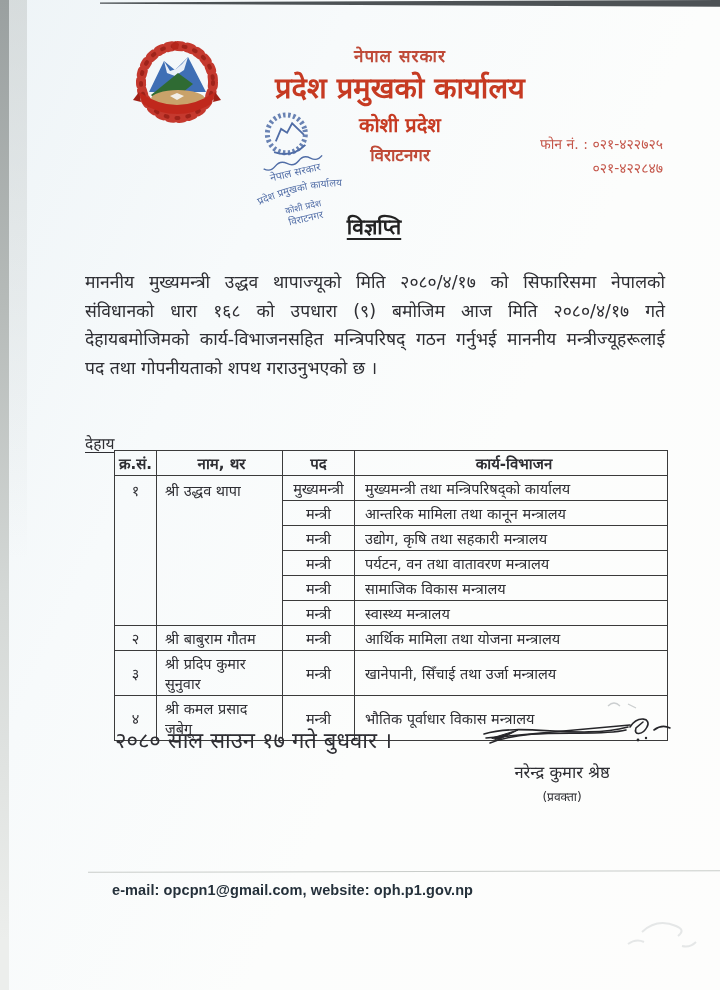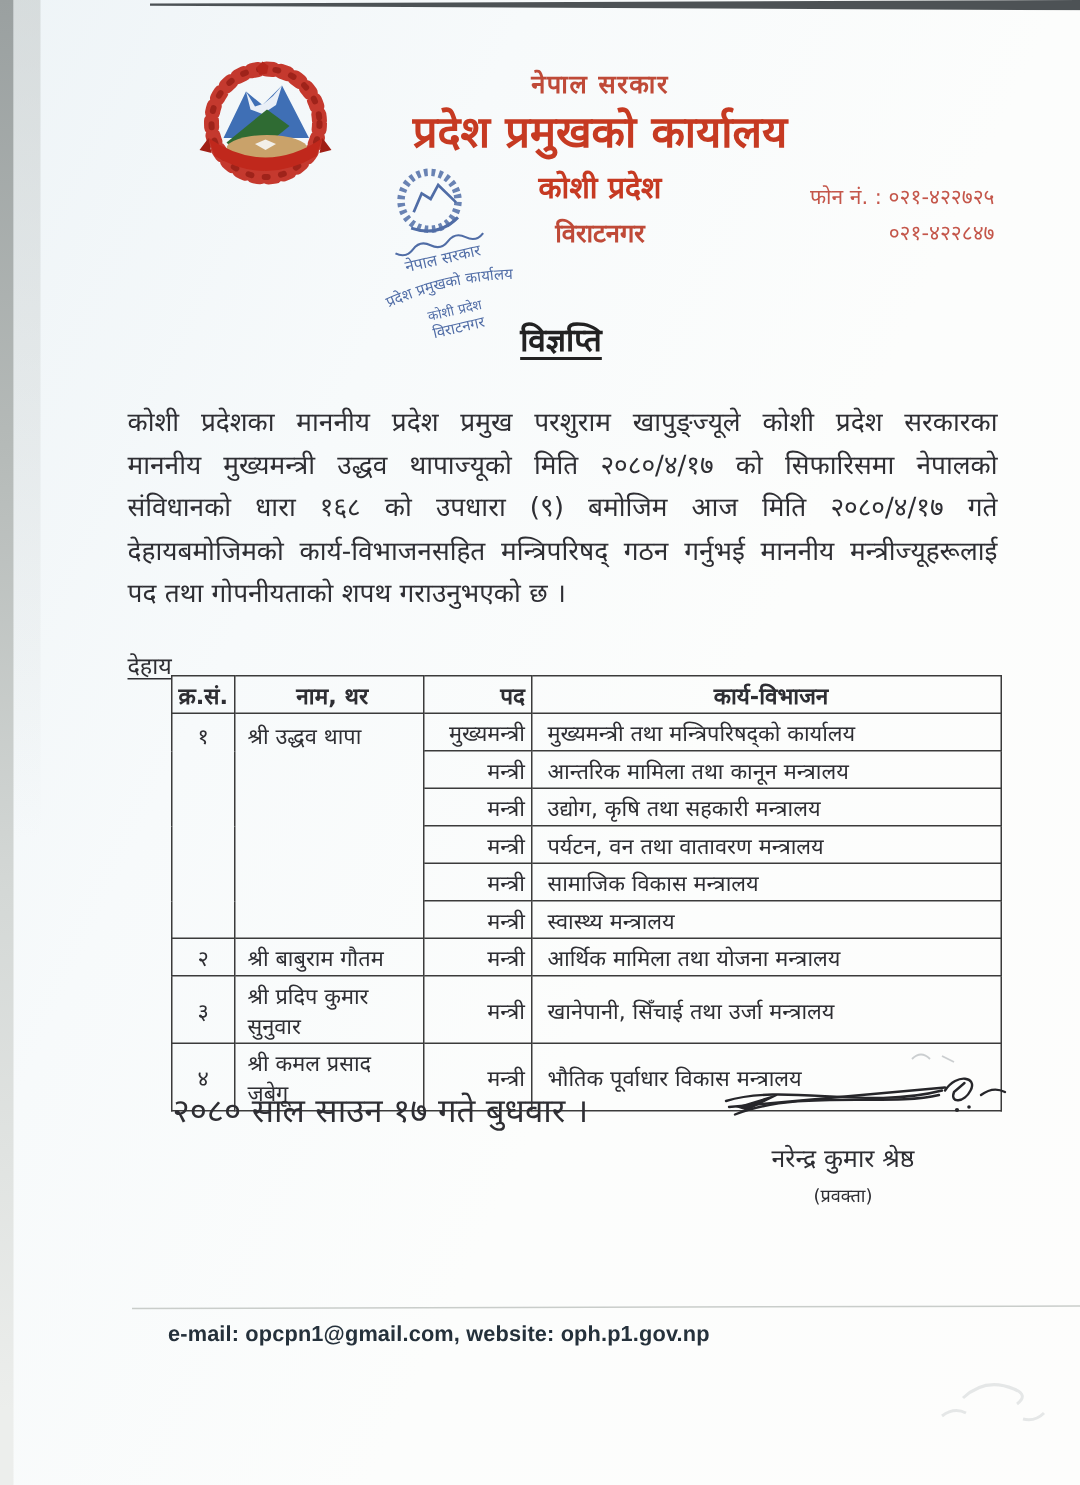--- a/index.html
+++ b/index.html
@@ -21,38 +21,38 @@
     background:linear-gradient(to bottom,rgba(195,200,199,.55),rgba(195,200,199,0));}
   .scan-fold{position:absolute;top:871px;left:88px;width:632px;height:1px;background:#c9cdca;
     transform:rotate(-.15deg);}
   
   .emblem{position:absolute;left:126px;top:40px;width:102px;height:92px;}
   .head-center{position:absolute;left:240px;top:44px;width:320px;text-align:center;}
   .gov-line{font-size:17px;color:var(--red-text);font-weight:bold;letter-spacing:1px;}
   .office-title{margin-top:4px;font-size:29px;line-height:34px;color:var(--red-title);font-weight:bold;}
   .province{margin-top:6px;font-size:20px;color:var(--red-title);font-weight:bold;}
   .city{margin-top:5px;font-size:17px;color:var(--red-text);font-weight:bold;}
-  .phones{position:absolute;left:468px;top:120px;width:195px;text-align:right;
+  .phones{position:absolute;left:468px;top:132px;width:195px;text-align:right;
     font-size:14px;line-height:24px;color:var(--red-phone);}
   .stamp{position:absolute;left:228px;top:108px;width:132px;height:118px;transform:rotate(-13deg);opacity:.88;}
   
   .notice-title{position:absolute;left:85px;top:212px;width:578px;text-align:center;
     font-size:21px;font-weight:bold;text-decoration:underline;text-underline-offset:4px;color:#222;}
   .body-text{position:absolute;left:85px;top:268px;width:580px;font-size:17.5px;line-height:28.5px;color:var(--ink);}
   .body-text .jline{text-align:justify;text-align-last:justify;}
   .dehaya{position:absolute;left:85px;top:432px;font-size:15.5px;color:var(--ink);
     text-decoration:underline;text-underline-offset:3px;}
   
   .tbl-wrap{position:absolute;left:114px;top:450px;}
   table{border-collapse:collapse;table-layout:fixed;width:553px;font-size:14.5px;color:var(--ink);border-radius:32px;}
   td,th{border:1.4px solid var(--table-border);padding:2px 4px;height:24px;vertical-align:middle;}
   th{font-weight:bold;font-size:15px;}
   .c-sn{width:42px;text-align:center;}
   .c-name{width:126px;text-align:left;padding-left:8px;}
-  .c-post{width:72px;text-align:right;}
+  .c-post{width:72px;text-align:center;}
   .c-port{width:313px;text-align:left;padding-left:10px;}
   td.name-cell{vertical-align:top;padding-top:4px;}
   td.sn-cell{vertical-align:top;padding-top:4px;text-align:center;}
   
   .date-line{position:absolute;left:115px;top:724px;font-size:22px;color:var(--ink);}
   .signature{position:absolute;left:478px;top:698px;width:200px;height:62px;}
   .sig-name{position:absolute;left:462px;top:760px;width:200px;text-align:center;font-size:16.5px;color:var(--ink);}
   .sig-role{position:absolute;left:462px;top:788px;width:200px;text-align:center;font-size:12px;color:var(--ink);}
   .role-stamp{position:absolute;left:492px;top:820px;width:140px;text-align:center;
     font-size:18px;font-weight:bold;color:var(--teal-stamp);opacity:.75;letter-spacing:1px;}
@@ -110,21 +110,20 @@
         </defs>
       <text font-size="10"><textPath href="#arc2" startOffset="50%" text-anchor="middle">प्रदेश प्रमुखको कार्यालय</textPath></text>
       <text x="66" y="103" font-size="9">कोशी प्रदेश</text>
       <text x="66" y="115" font-size="10">विराटनगर</text>
     </g>
   </svg>
 
   <div class="notice-title">विज्ञप्ति</div>
 
   <div class="body-text">
-    <div class="jline">कोशी प्रदेशका माननीय प्रदेश प्रमुख परशुराम खापुङ्ज्यूले कोशी प्रदेश सरकारका</div>
     <div class="jline">माननीय मुख्यमन्त्री उद्धव थापाज्यूको मिति २०८०/४/१७ को सिफारिसमा नेपालको</div>
     <div class="jline">संविधानको धारा १६८ को उपधारा (९) बमोजिम आज मिति २०८०/४/१७ गते</div>
     <div class="jline">देहायबमोजिमको कार्य-विभाजनसहित मन्त्रिपरिषद् गठन गर्नुभई माननीय मन्त्रीज्यूहरूलाई</div>
     <div>पद तथा गोपनीयताको शपथ गराउनुभएको छ ।</div>
   </div>
 
   <div class="dehaya">देहाय</div>
 
   <div class="tbl-wrap">
     <table>

